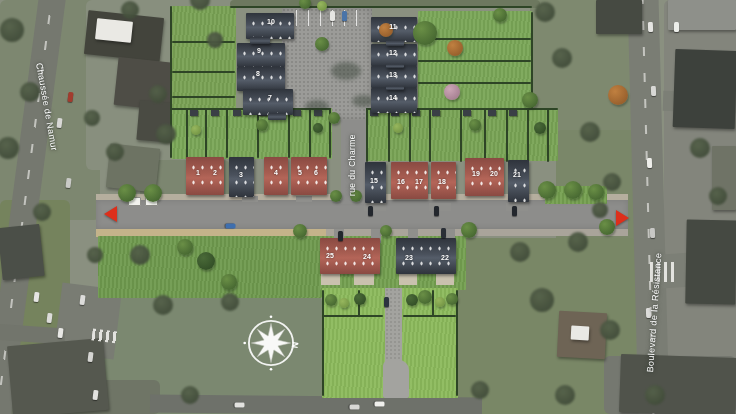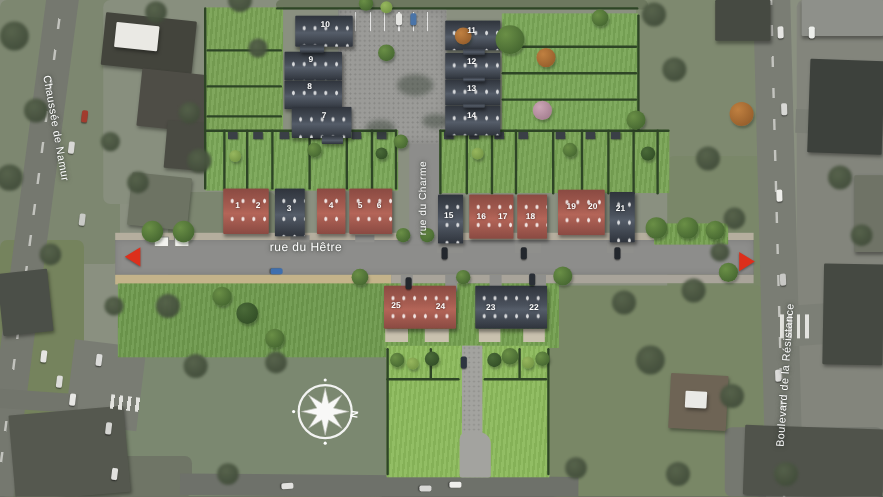--- a/index.html
+++ b/index.html
@@ -68,21 +68,20 @@
               background-image:radial-gradient(rgba(0,0,0,.14) .6px,transparent 1.1px);background-size:4px 4px;
               box-shadow:inset 0 0 10px rgba(0,0,0,.15);"></div>
   <div class="stripes" style="left:296px;top:10px;width:70px;height:16px;background:repeating-linear-gradient(90deg,rgba(255,255,255,.75) 0 1px,transparent 1px 12px);"></div>
   <div style="left:385px;top:288px;width:17px;height:80px;background:#a3a39f;z-index:2;
               background-image:radial-gradient(rgba(0,0,0,.15) .5px,transparent 1px);background-size:4px 4px;"></div>
   <div style="left:383px;top:360px;width:26px;height:38px;background:#a3a39f;border-radius:6px 10px 2px 2px;z-index:2;"></div>
 
   <div class="arrow" style="left:104px;top:206px;border-top:8px solid transparent;border-bottom:8px solid transparent;border-right:13px solid #dd2f1b;"></div>
   <div class="arrow" style="left:616px;top:210px;border-top:8px solid transparent;border-bottom:8px solid transparent;border-left:13px solid #dd2f1b;"></div>
 
-  <div class="street-label" style="left:190px;top:201px;width:130px;text-align:center;">rue du Hêtre</div>
   <div class="street-label" style="left:347px;top:196px;width:100px;font-size:8.5px;transform:rotate(-90deg);transform-origin:0 0;">rue du Charme</div>
   <div class="street-label" style="left:44px;top:62px;width:120px;font-size:9px;transform:rotate(80deg);transform-origin:0 0;">Chaussée de Namur</div>
   <div class="street-label" style="left:645px;top:372px;width:150px;font-size:9px;transform:rotate(-86deg);transform-origin:0 0;">Boulevard de la Résistance</div>
 
   <svg style="left:240px;top:312px;z-index:6;overflow:visible;" width="62" height="62" viewBox="0 0 66 66">
     <circle cx="33" cy="33" r="23.5" fill="none" stroke="#ffffff" stroke-width="2" opacity=".9"></circle>
     <polygon points="54,33 40.4,36.1 47.8,47.8 36.1,40.4 33,54 29.9,40.4 18.2,47.8 25.6,36.1 12,33 25.6,29.9 18.2,18.2 29.9,25.6 33,12 36.1,25.6 47.8,18.2 40.4,29.9" fill="#ffffff" stroke="#b9bdb2" stroke-width=".6" opacity=".95"></polygon>
     <circle cx="33" cy="5" r="1.4" fill="#fff"></circle>
     <circle cx="5" cy="33" r="1.4" fill="#fff"></circle>
     <circle cx="33" cy="61" r="1.4" fill="#fff"></circle>

